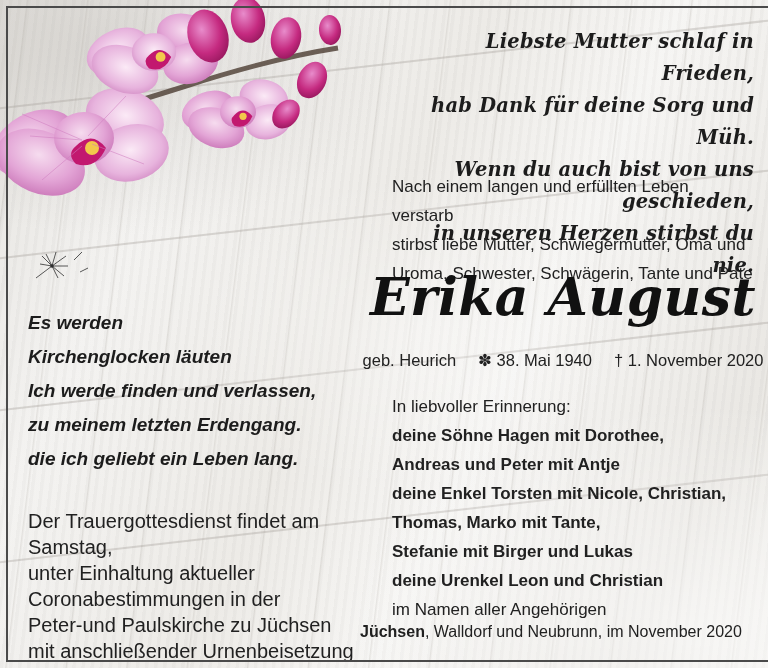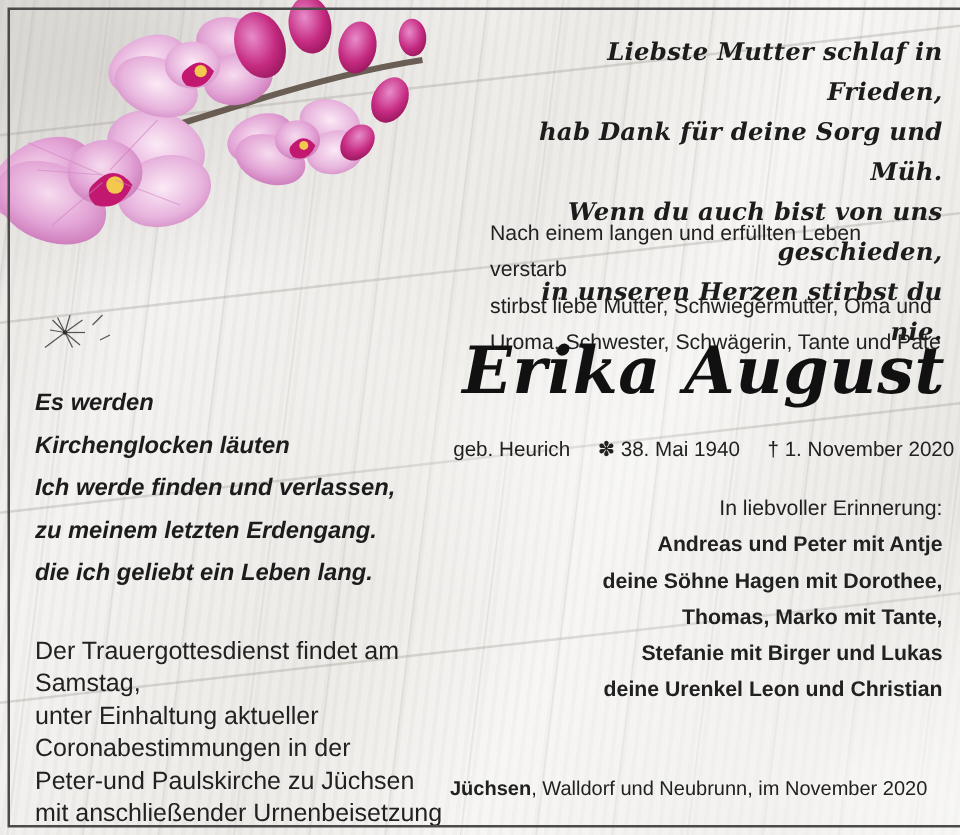--- a/index.html
+++ b/index.html
@@ -140,21 +140,21 @@
     white-space: nowrap;
   }
   .dates .born::before { content: "\273D\00a0"; }
   .dates .died::before { content: "\2020\00a0"; }
 
   .memorial {
     position: absolute;
     left: 392px;
     top: 392px;
     width: 362px;
-    text-align: right;
+    text-align: left;
     font-size: 17px;
     line-height: 29px;
     color: #212121;
   }
   .memorial .lead { font-weight: 400; }
   .memorial .strong { font-weight: 700; }
   .memorial .tail { font-weight: 400; }
 
   .place-line {
     position: absolute;
@@ -313,25 +313,27 @@
   <div class="name">Erika August</div>
 
   <div class="dates">
     <span>geb. Heurich</span>
     <span class="born">38. Mai 1940</span>
     <span class="died">1. November 2020</span>
   </div>
 
   <div class="memorial">
     <span class="line lead">In liebvoller Erinnerung:</span>
+    <span class="line strong">deine Söhne Hagen mit Dorothee,</span>
     <span class="line strong">Andreas und Peter mit Antje</span>
-    <span class="line strong">deine Söhne Hagen mit Dorothee,</span>
+    <span class="line strong">deine Enkel Torsten mit Nicole, Christian,</span>
     <span class="line strong">Thomas, Marko mit Tante,</span>
     <span class="line strong">Stefanie mit Birger und Lukas</span>
     <span class="line strong">deine Urenkel Leon und Christian</span>
+    <span class="line tail">im Namen aller Angehörigen</span>
   </div>
 
   <div class="place-line">
     <b>Jüchsen</b><span>, Walldorf und Neubrunn, im November 2020</span>
   </div>
 
   <div class="poem-left">
     <span class="line">Es werden</span>
     <span class="line">Kirchenglocken läuten</span>
     <span class="line">Ich werde finden und verlassen,</span>

